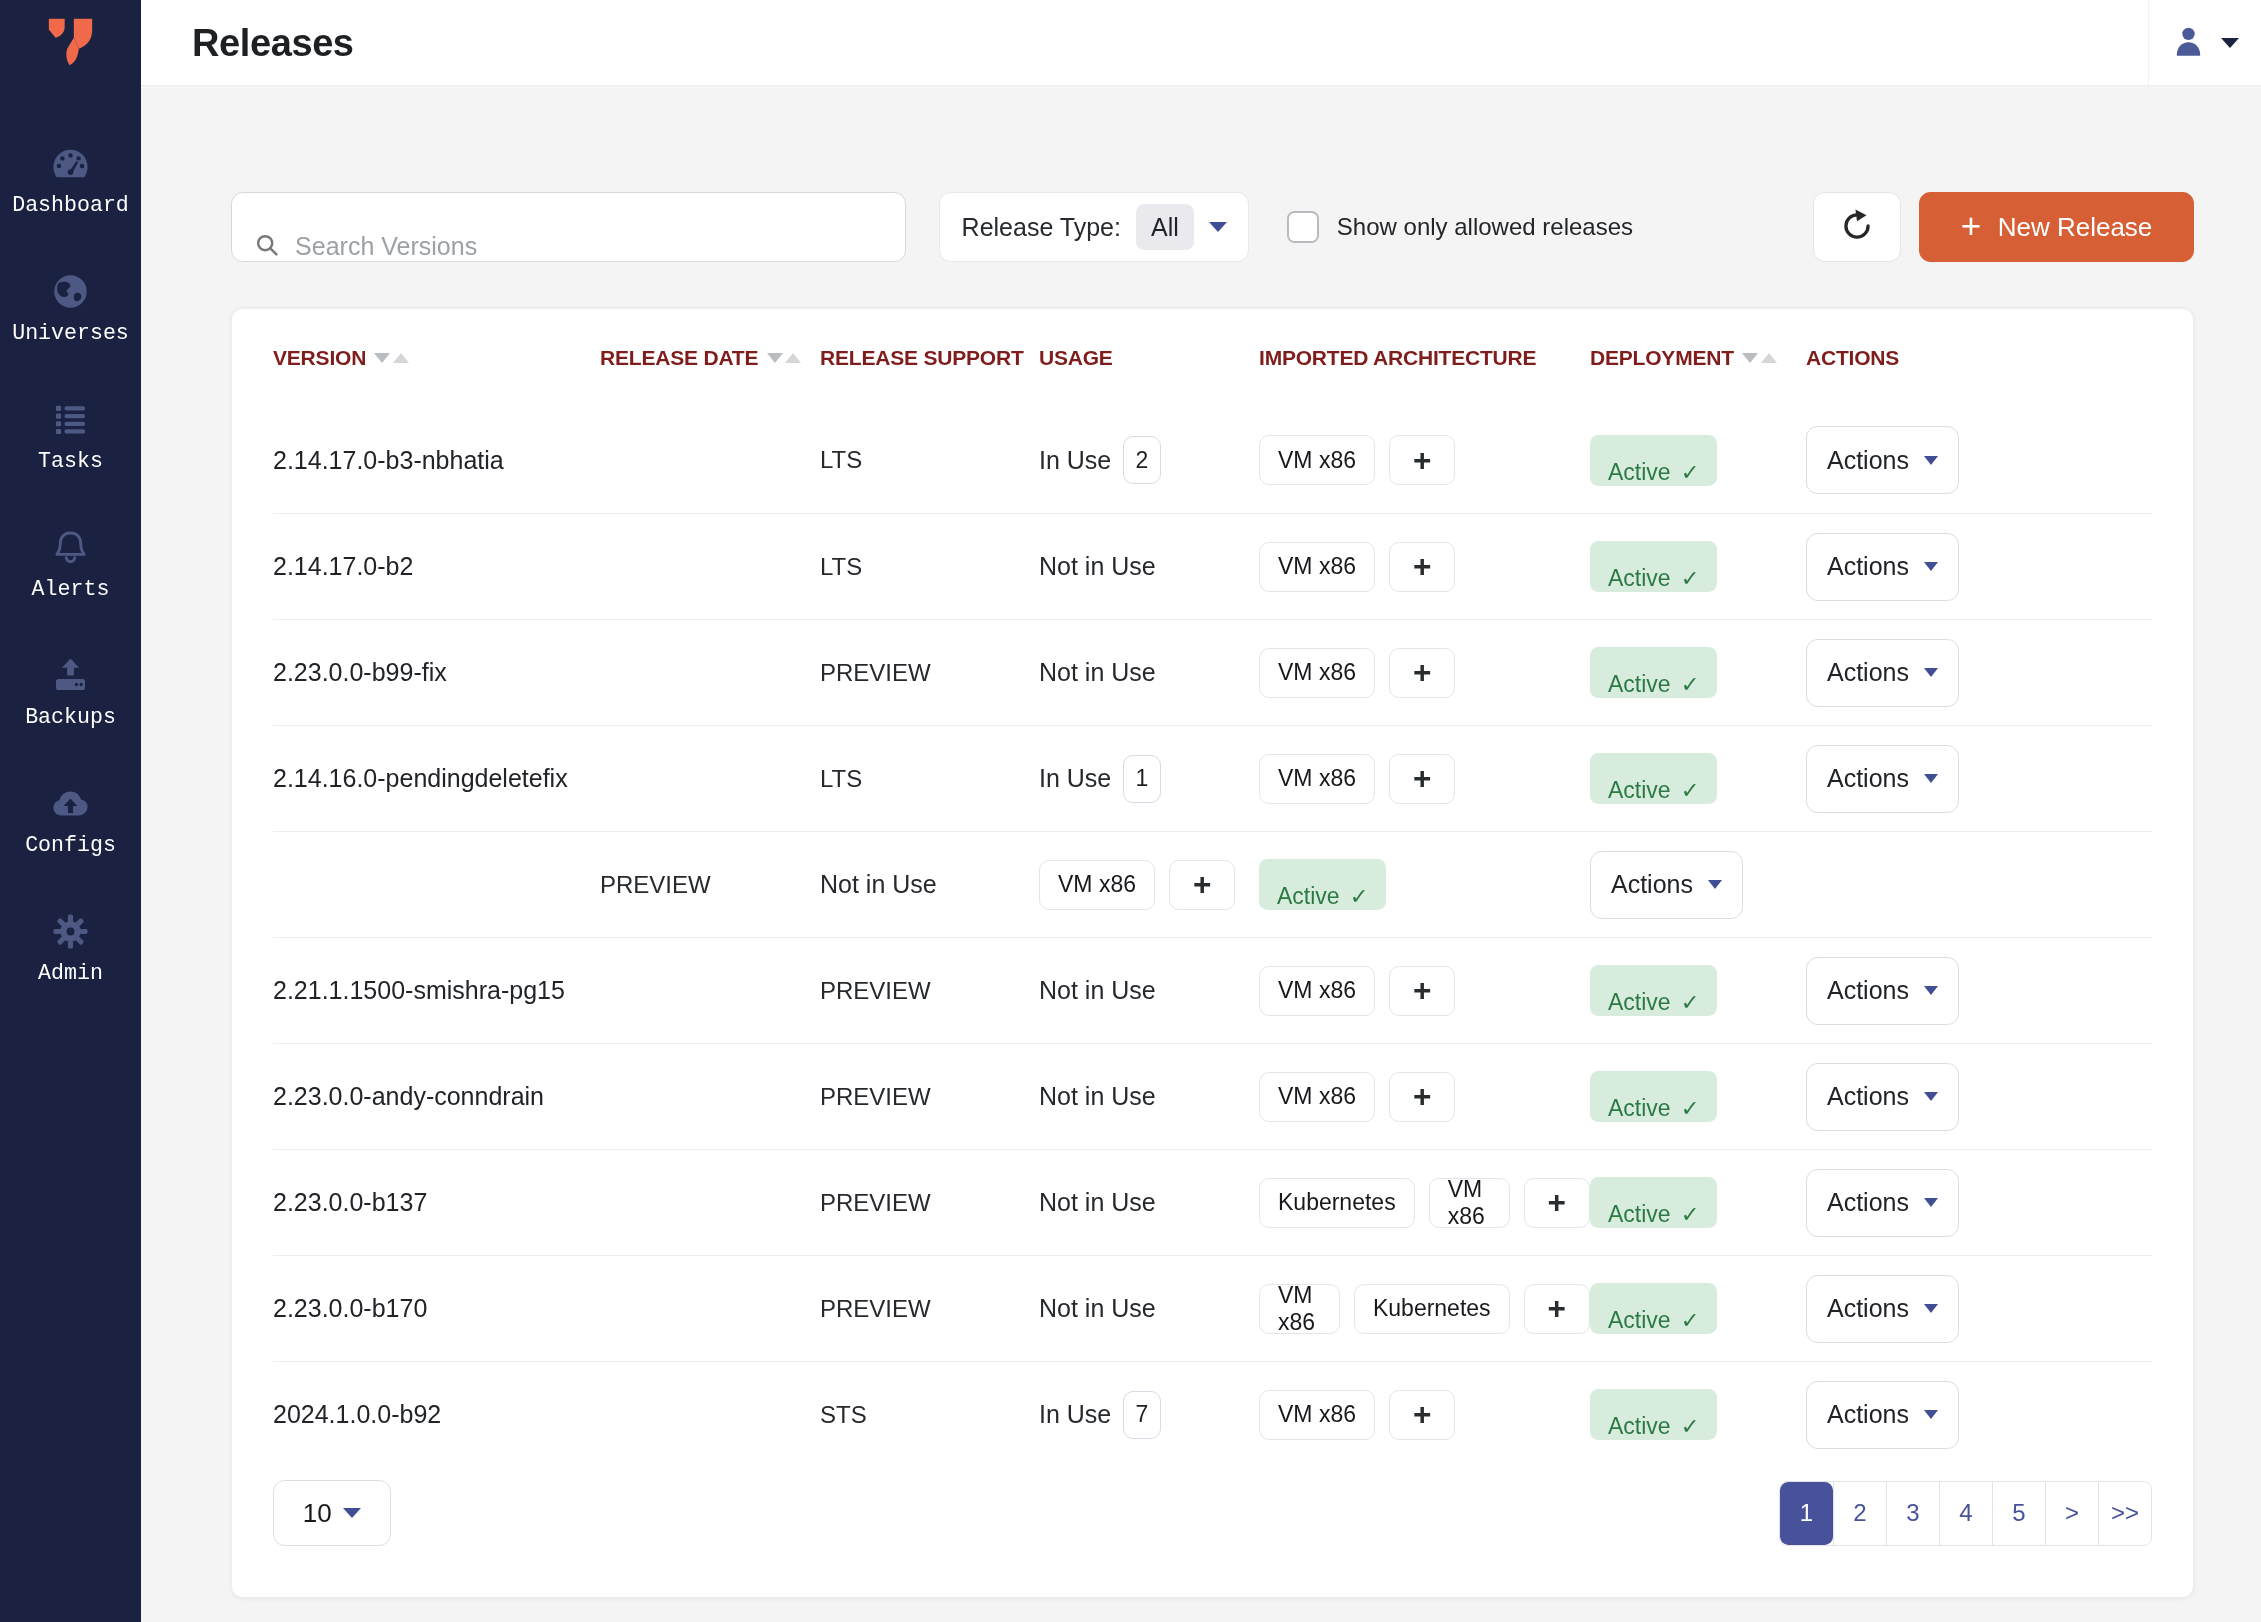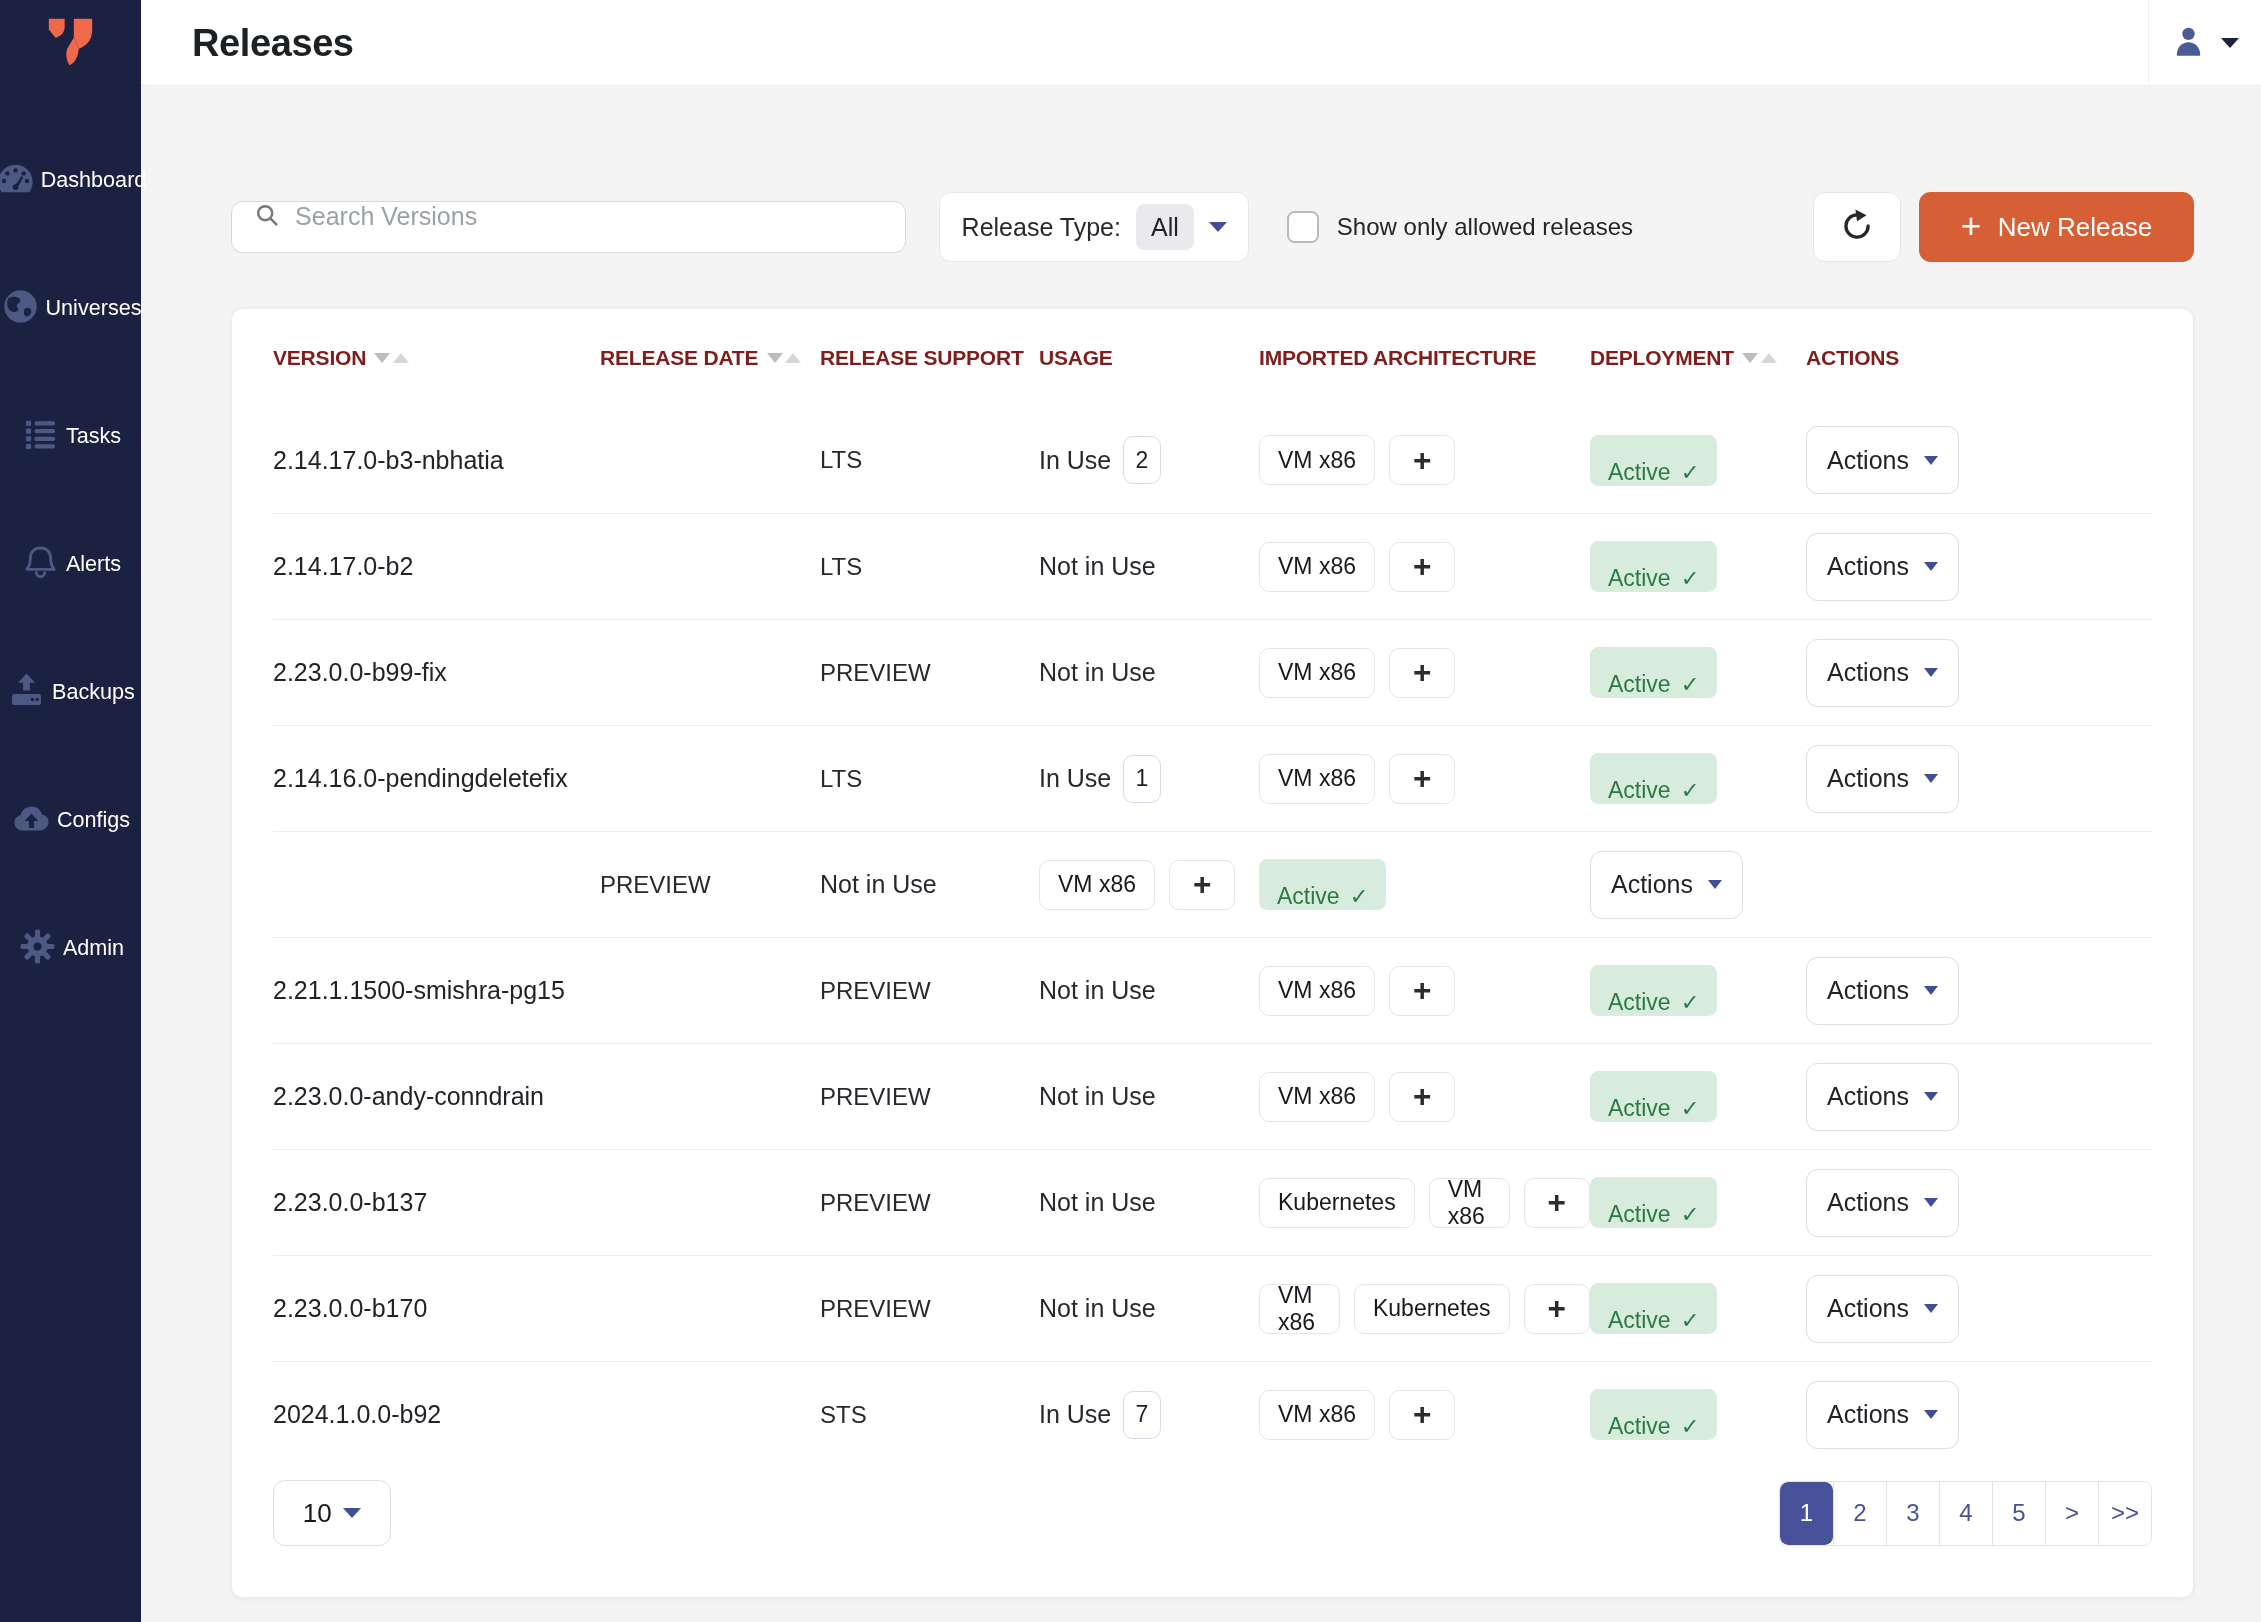--- a/index.html
+++ b/index.html
@@ -11,22 +11,22 @@
     overflow:hidden;
   }
   
   .sidebar {
     position:absolute; left:0; top:0; bottom:0; width:141px;
     background:#1a2141; z-index:3;
   }
   .logo-wrap { height:86px; display:flex; align-items:center; justify-content:center; }
   .nav { display:flex; flex-direction:column; padding-top:30px; }
   .nav-item {
-    height:128px; display:flex; align-items:center;
-    justify-content:center; gap:5px; cursor:pointer;
+    height:128px; display:flex; flex-direction:column; align-items:center;
+    justify-content:center; gap:5px; cursor:pointer;font-family:Liberation Mono, monospace;
   }
   .nav-item svg { width:41px; height:41px; }
   .nav-label { color:#ffffff; font-size:21.6px; font-weight:500; }
   
   .header {
     position:absolute; left:141px; top:0; right:0; height:86px;
     background:#ffffff; border-bottom:0.8px solid #ededee; z-index:2;
   }
   .page-title {
     position:absolute; left:51px; top:50%; transform:translateY(-50%);
@@ -39,22 +39,22 @@
   }
   .caret { width:0; height:0; border-left:9px solid transparent; border-right:9px solid transparent; border-top:10.8px solid #414e94; }
   .caret.dark { border-top-color:#1c2340; }
   
   .content {
     position:absolute; left:141px; top:86px; right:0; bottom:0;
     background:#f4f4f5; padding:106px 0 0 90px;
   }
   .filters { width:1963px; height:70px; display:flex; align-items:center; }
   .search-box {
-    width:675px; height:52px; background:#fff; border:1.7px solid #d8d8d8;
-    border-radius:11.6px; display:flex; align-items:flex-start; gap:15px; padding:0 21.6px;
+    width:675px; height:70px; background:#fff; border:1.7px solid #d8d8d8;
+    border-radius:11.6px; display:flex; align-items:flex-end; gap:15px; padding:0 21.6px;
   }
   .search-box input {
     border:none; outline:none; flex:1; font-size:25px; color:#333;
     font-family:"Liberation Sans", sans-serif; background:transparent;
   }
   .search-box input::placeholder { color:#9ba1a6; }
   .rt-box {
     margin-left:33px; height:70px; background:#fff; border:1.7px solid #e8e8ea;
     border-radius:11.6px; display:flex; align-items:center; gap:15px; padding:0 21.6px; cursor:pointer;
   }

